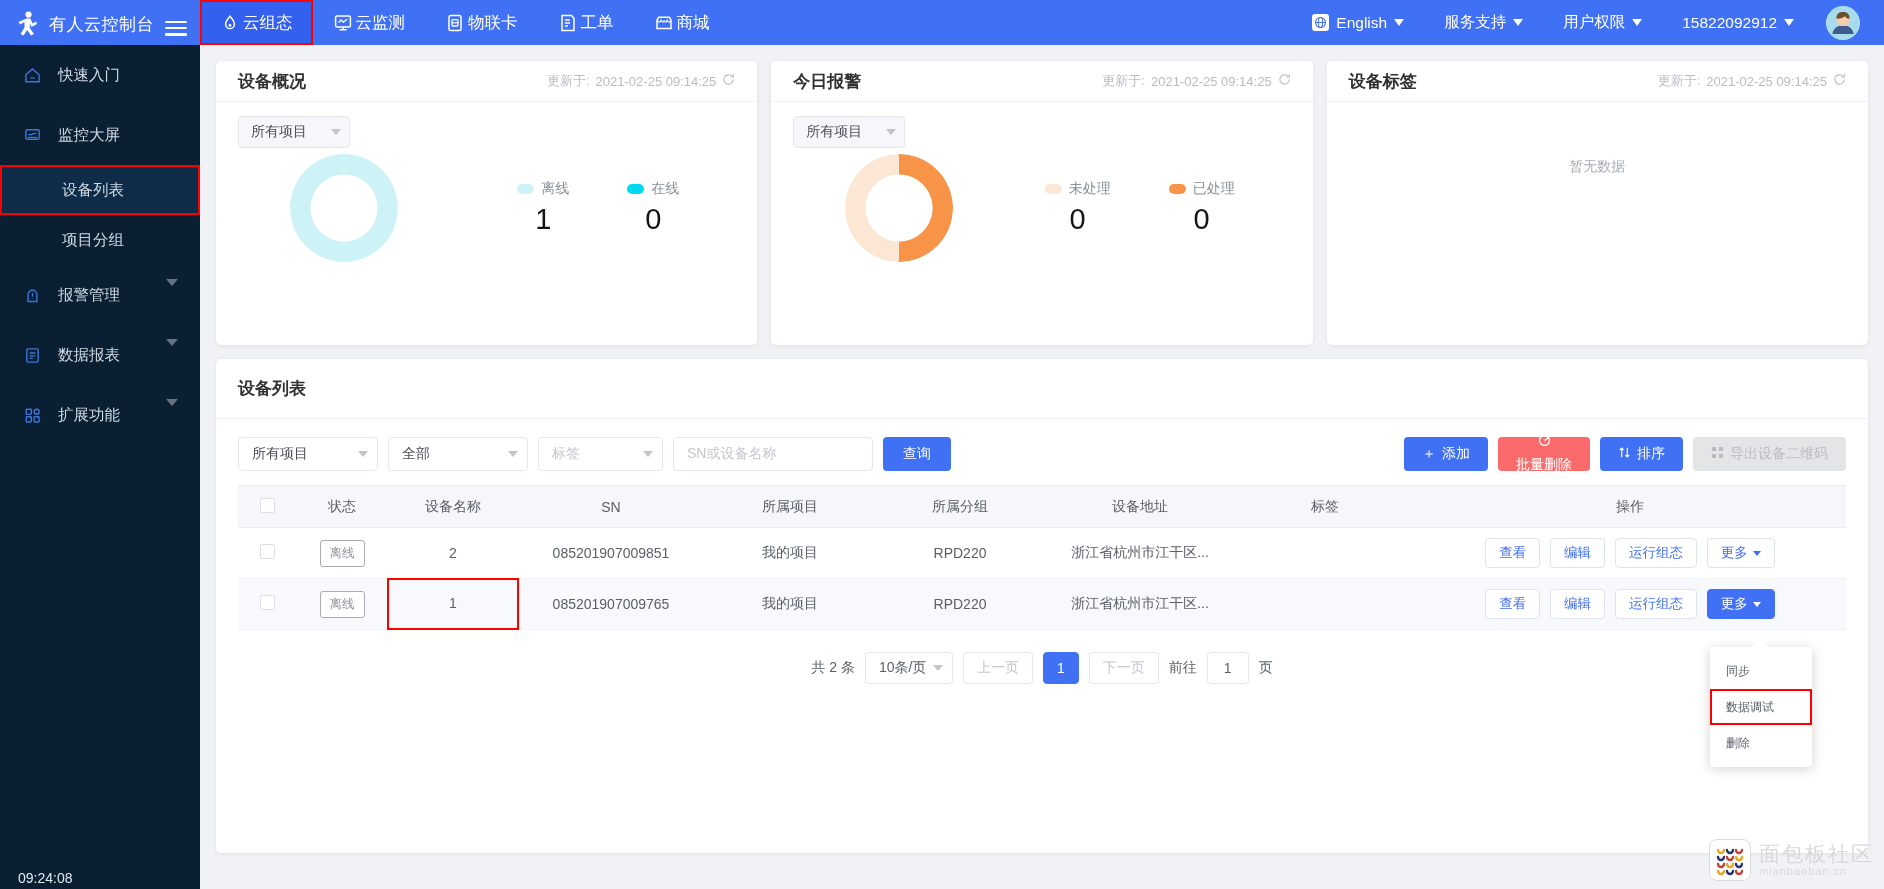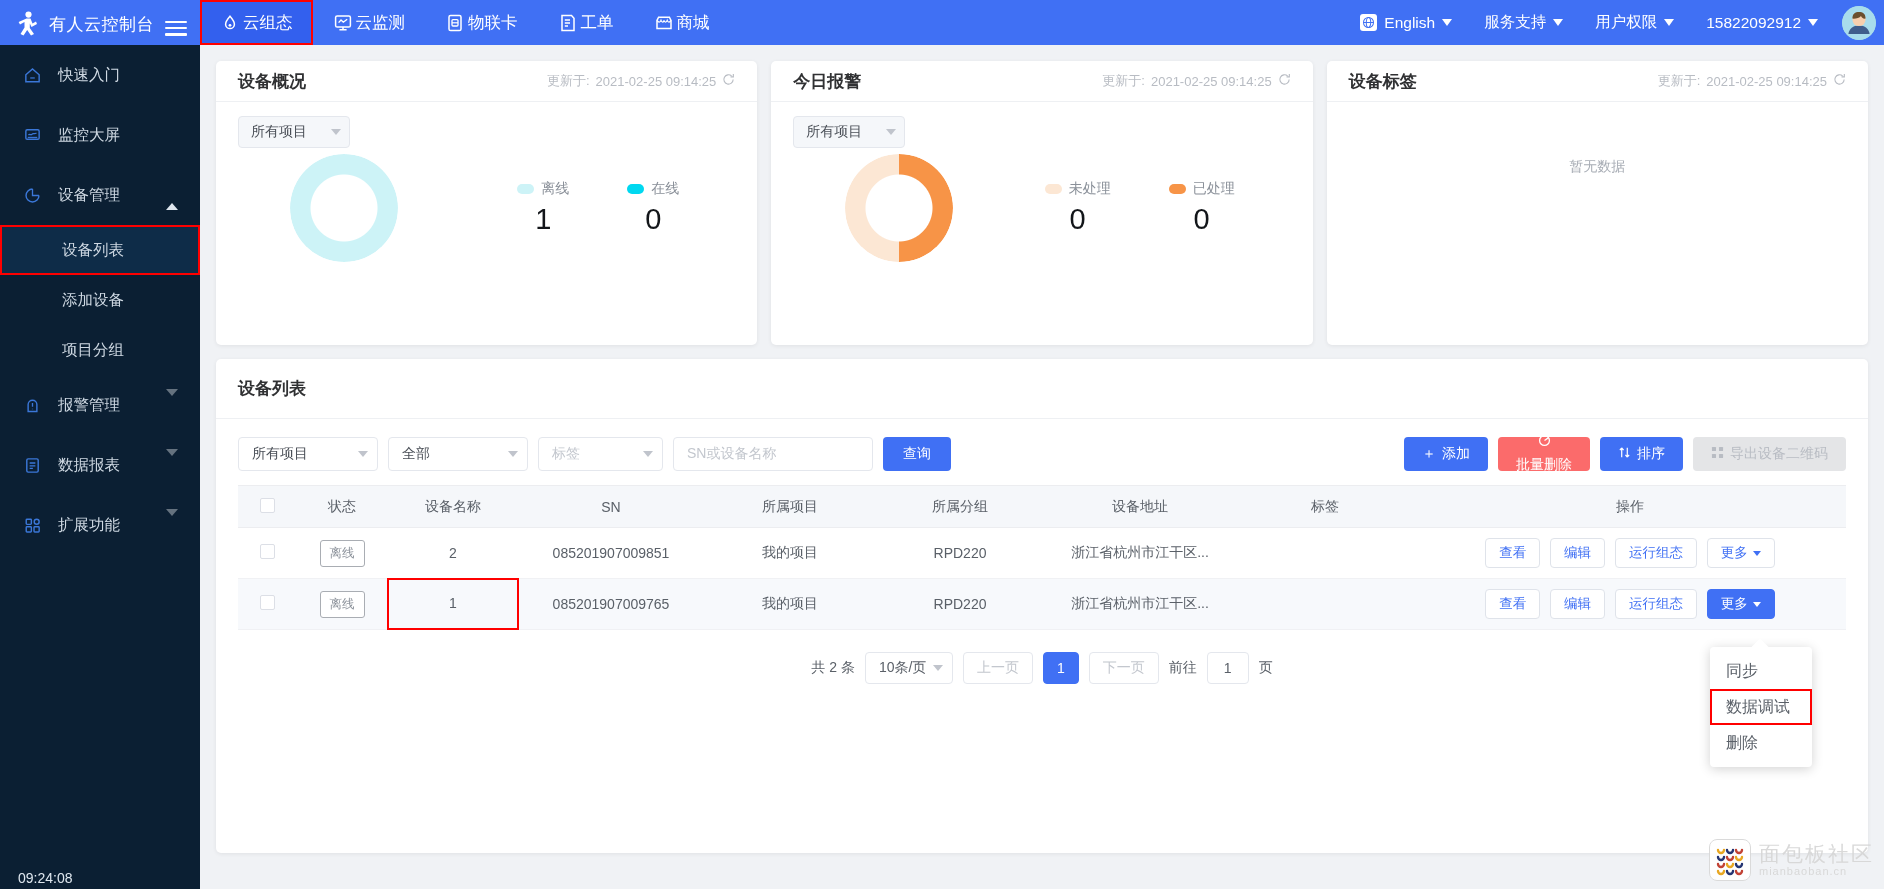--- a/index.html
+++ b/index.html
@@ -25,21 +25,21 @@
 
   .topnav { display: flex; align-items: center; height: 45px; }
   .topnav-item {
     display: flex; align-items: center; gap: 3px; height: 45px;
     padding: 0 20px; cursor: pointer; font-size: 16.5px; white-space: nowrap;
   }
   .topnav-item.active { background: #3360ee; }
   .topnav-item.hl { outline: 2.5px solid #ff0000; outline-offset: -2px; }
   .topnav-item svg { display:block; }
 
-  .topright { margin-left: auto; display: flex; align-items: center; gap: 0; padding-right: 8px; }
+  .topright { margin-left: auto; display: flex; align-items: center; gap: 8px; padding-right: 24px; }
   .topright-item { display: flex; align-items: center; gap: 7px; padding: 0 16px; font-size: 15.5px; cursor: pointer; white-space: nowrap;}
   .globe-box { width:17px;height:17px;border-radius:3px;background:#fff;display:flex;align-items:center;justify-content:center;}
   .caret-down { width:0;height:0;border-left:5.5px solid transparent;border-right:5.5px solid transparent;border-top:7px solid #fff; }
   .avatar {
     width: 34px; height: 34px; border-radius: 50%; margin-left: 8px;
     background: #9fd4e8; position: relative; overflow: hidden; flex:0 0 34px;
   }
 
   
   .sidebar {
@@ -126,21 +126,21 @@
     height:30px; padding: 0 13px; border:1px solid #dfe3ea; border-radius:4px;
     font-size:13.5px; color:#4070f4; background:#fff; cursor:pointer; margin: 0 3px;
   }
   .opbtn.filled { background:#4070f4; border-color:#4070f4; color:#fff; }
   .mini-caret { width:0;height:0;border-left:4px solid transparent;border-right:4px solid transparent;border-top:5px solid currentColor; }
 
   .dropdown {
     position:absolute; width: 102px; background:#fff; border-radius:4px;
     box-shadow: 0 2px 12px rgba(0,0,0,.18); padding: 6px 0; z-index: 50;
   }
-  .dropdown .dd-item { height: 36px; display:flex; align-items:center; padding-left: 16px; font-size:16px; color:#5a6068; cursor:pointer;}
+  .dropdown .dd-item { height: 36px; display:flex; align-items:center; padding-left: 16px; font-size:12px; color:#5a6068; cursor:pointer;}
   .dropdown .dd-item.hl { outline: 2.5px solid #ff0000; outline-offset: -2px; }
   .dd-arrow { position:absolute; top:-6px; left: 44px; width:12px; height:12px; background:#fff; transform: rotate(45deg); }
 
   .pager { display:flex; align-items:center; justify-content:center; gap: 10px; margin-top: 22px; font-size:14px; color:#5a6068;}
   .pg-box { height: 32px; min-width: 32px; border:1px solid #e4e7ed; border-radius:4px; display:inline-flex;align-items:center;justify-content:center; padding: 0 13px; background:#fff; cursor:pointer;}
   .pg-box.disabled { color:#c3c7ce; }
   .pg-box.cur { background:#4070f4; color:#fff; border-color:#4070f4; }
   .pg-sel { height:32px; border:1px solid #e4e7ed; border-radius:4px; display:inline-flex; align-items:center; padding: 0 9px 0 13px; min-width:88px; cursor:pointer;}
   .pg-inp { height:32px; width:42px; border:1px solid #e4e7ed; border-radius:4px; display:inline-flex; align-items:center; justify-content:center;}
 
@@ -271,36 +271,23 @@
       <span class="si-icon">
         <svg width="19" height="19" viewBox="0 0 20 20" fill="none" stroke="#3b77d8" stroke-width="1.5">
           <rect x="3" y="4" width="14" height="10" rx="1.4"></rect>
           <path d="M5.8 9.6 C7 7.6 8.4 10.4 9.6 8.6 C10.6 7.2 12 9 14.2 7.4" stroke-width="1.3"></path>
           <path d="M5 12 H15" stroke-width="1.2"></path>
         </svg>
       </span>
       <span>监控大屏</span>
     </div>
 
-    <div class="side-item">
-      <span class="si-icon">
-        <svg width="19" height="19" viewBox="0 0 20 20" fill="none" stroke="#3b77d8" stroke-width="1.5">
-          <path d="M10 3.2 a6.8 6.8 0 1 0 6.8 6.8"></path>
-          <path d="M10 3.2 V10 H16.8" stroke-width="1.4"></path>
-        </svg>
-      </span>
-      <span>设备管理</span>
-      <span class="si-arrow"><span class="tri-up"></span></span>
-    </div>
 
     <div class="side-sub active hl">
       <span>设备列表</span>
-    </div>
-    <div class="side-sub">
-      <span>添加设备</span>
     </div>
     <div class="side-sub">
       <span>项目分组</span>
     </div>
 
     <div class="side-item">
       <span class="si-icon">
         <svg width="19" height="19" viewBox="0 0 20 20" fill="none" stroke="#3b77d8" stroke-width="1.5">
           <path d="M5.4 16.4 V9 a4.6 4.6 0 0 1 9.2 0 v7.4 Z"></path>
           <path d="M10 7.4 V11.4 M10 13.4 V14" stroke-width="1.4"></path>

